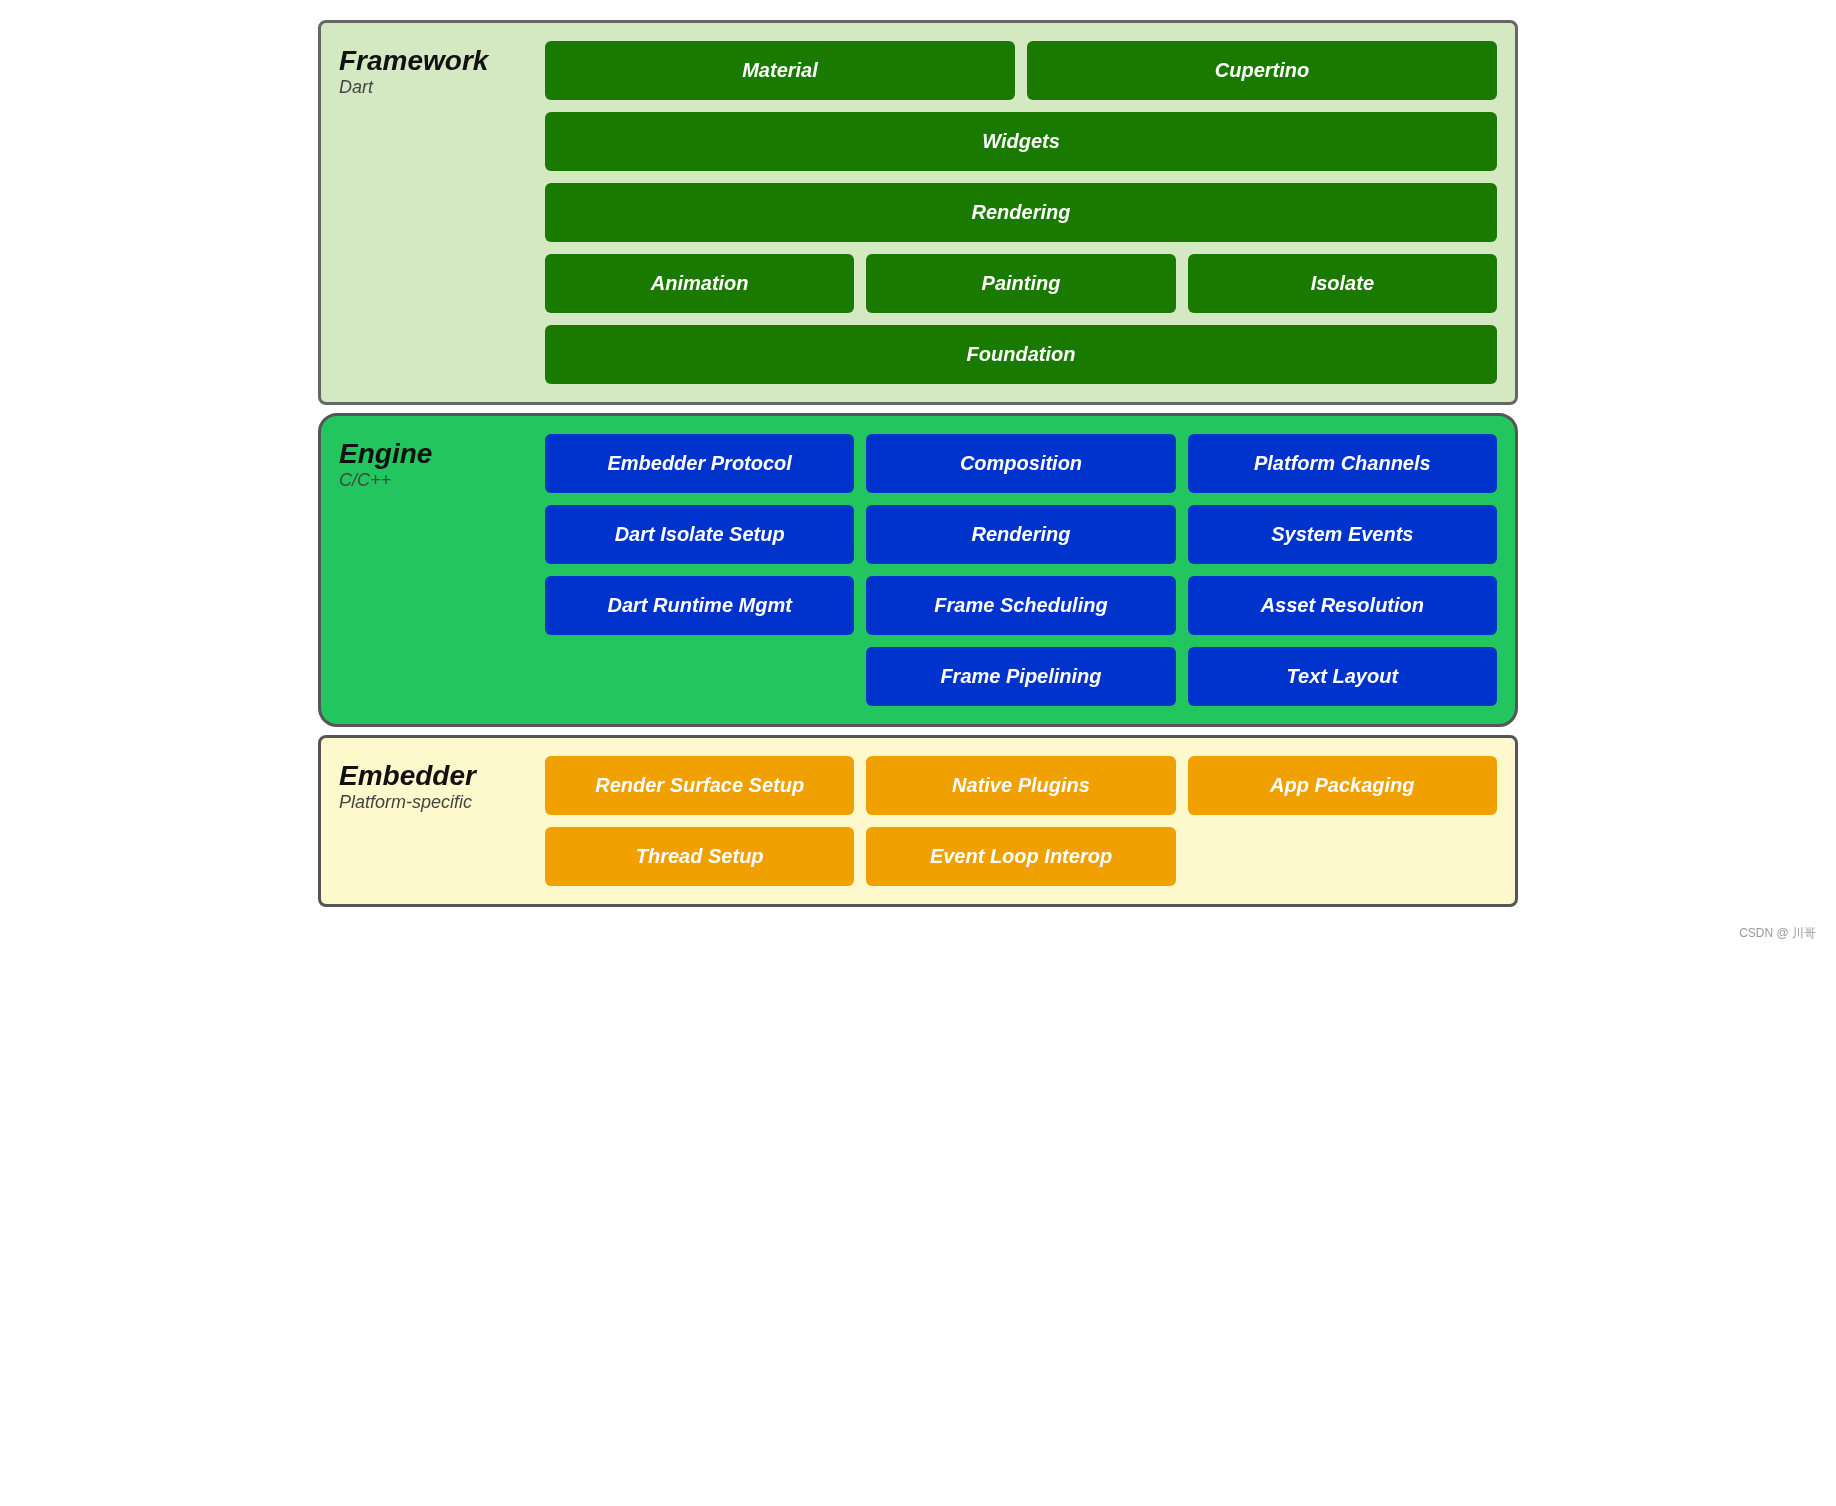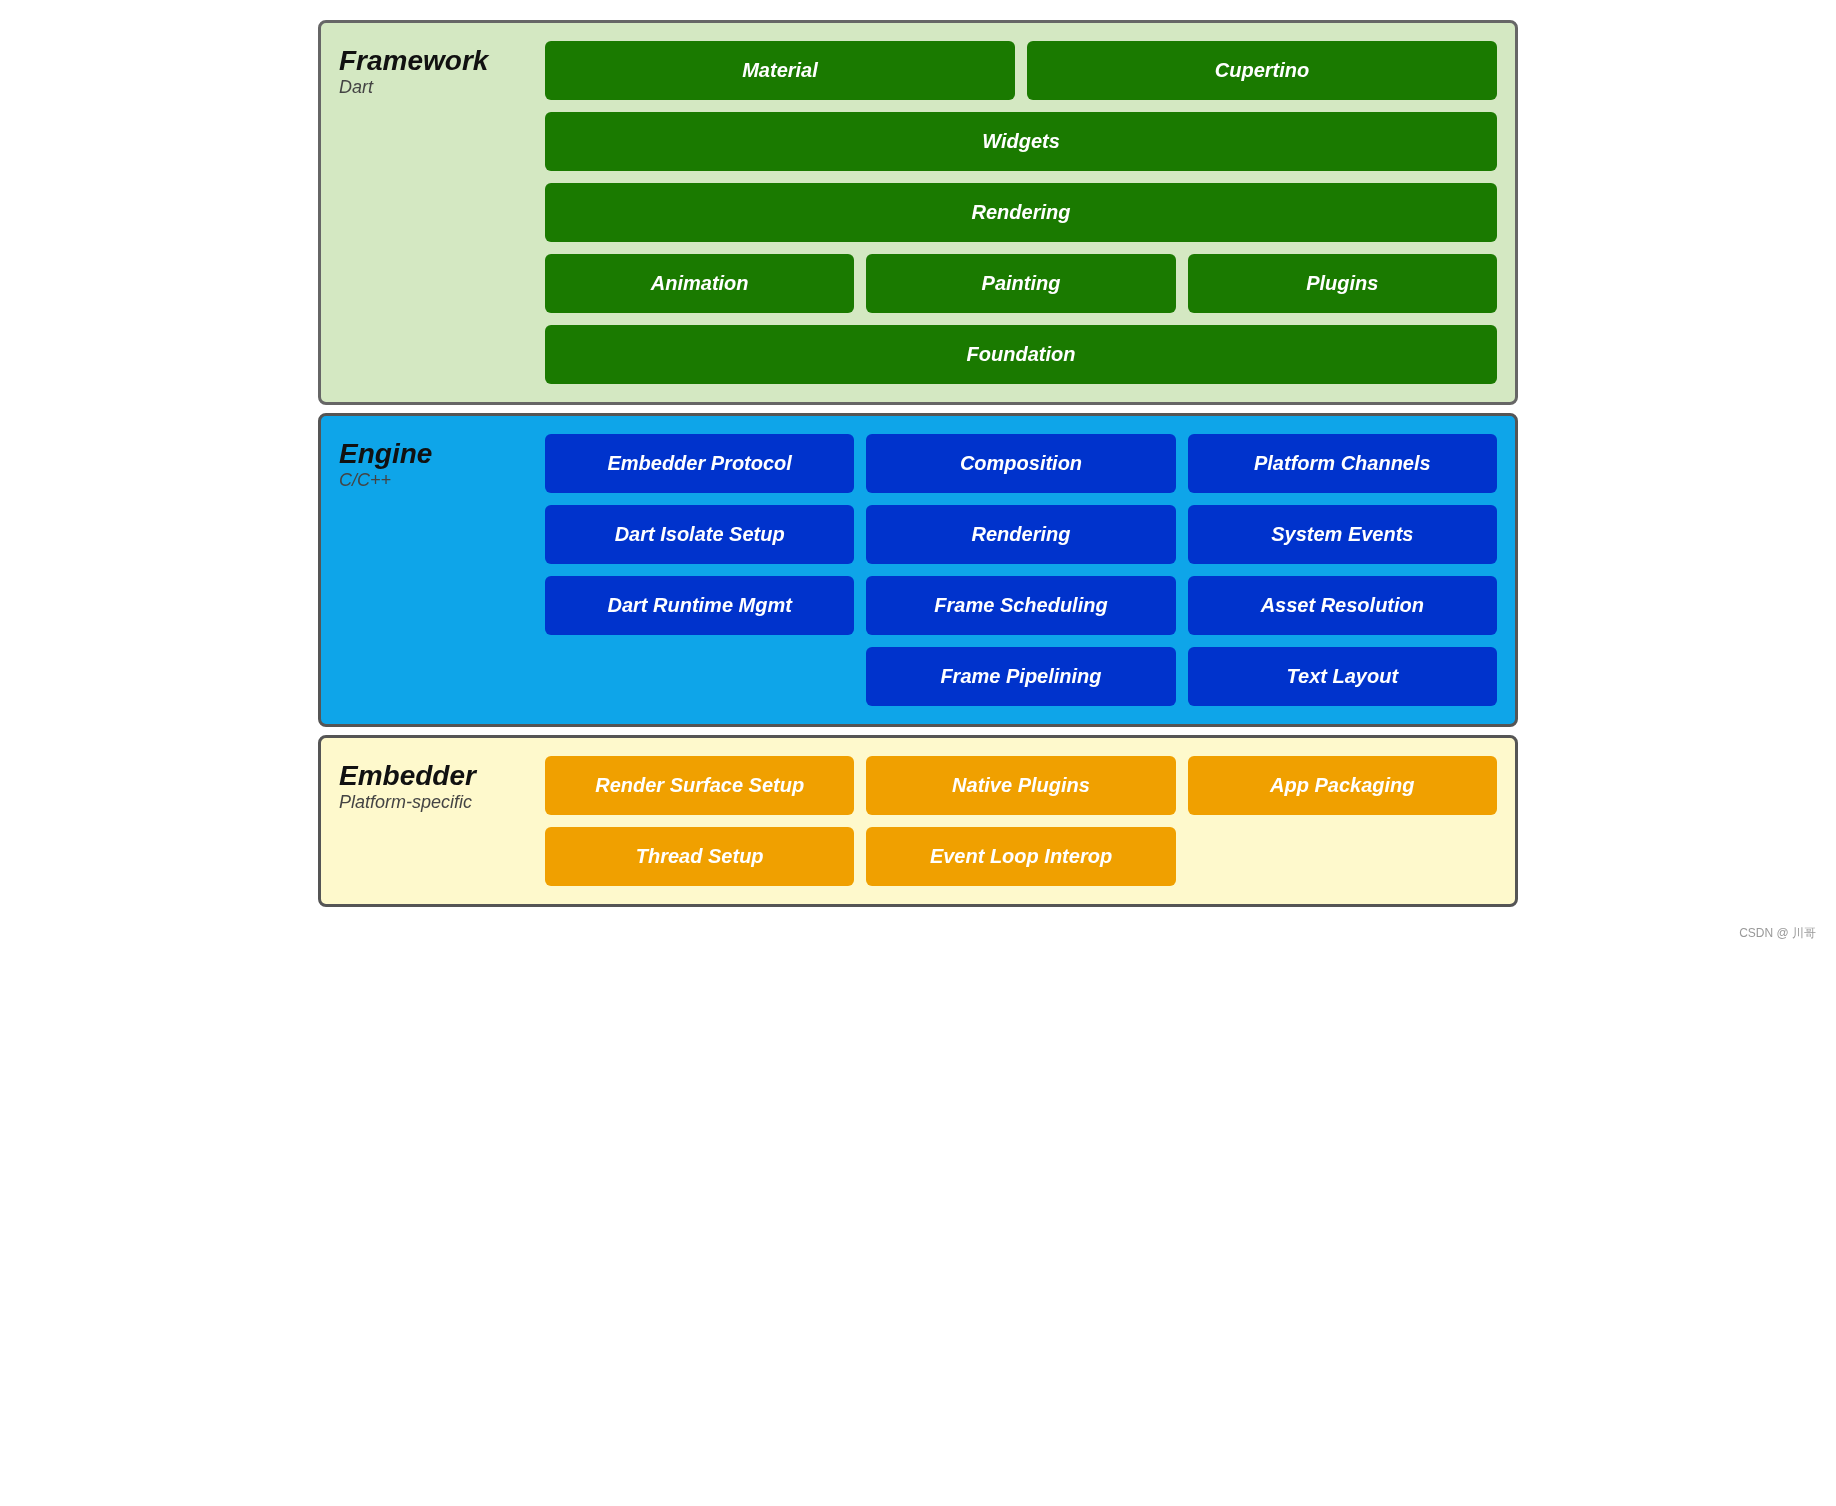--- a/index.html
+++ b/index.html
@@ -82,22 +82,23 @@
       background-color: #d4e8c2;
       border-color: #666;
     }
 
     .chip-green {
       background-color: #1a7a00;
     }
 
     
     .engine-layer {
-      background-color: #0ea5e9;
+      background-color: #22c55e;
       border-color: #555;
+      border-radius: 19px;
     }
 
     .chip-blue {
       background-color: #0033cc;
     }
 
     
     .embedder-layer {
       background-color: #fef9cc;
       border-color: #555;
@@ -135,21 +136,21 @@
         <div class="chip chip-green">Widgets</div>
       </div>
 
       <div class="row">
         <div class="chip chip-green">Rendering</div>
       </div>
 
       <div class="row">
         <div class="chip chip-green">Animation</div>
         <div class="chip chip-green">Painting</div>
-        <div class="chip chip-green">Plugins</div>
+        <div class="chip chip-green">Isolate</div>
       </div>
 
       <div class="row">
         <div class="chip chip-green">Foundation</div>
       </div>
     </div>
   </div>
 
   <div class="layer engine-layer">
     <div class="layer-label">

